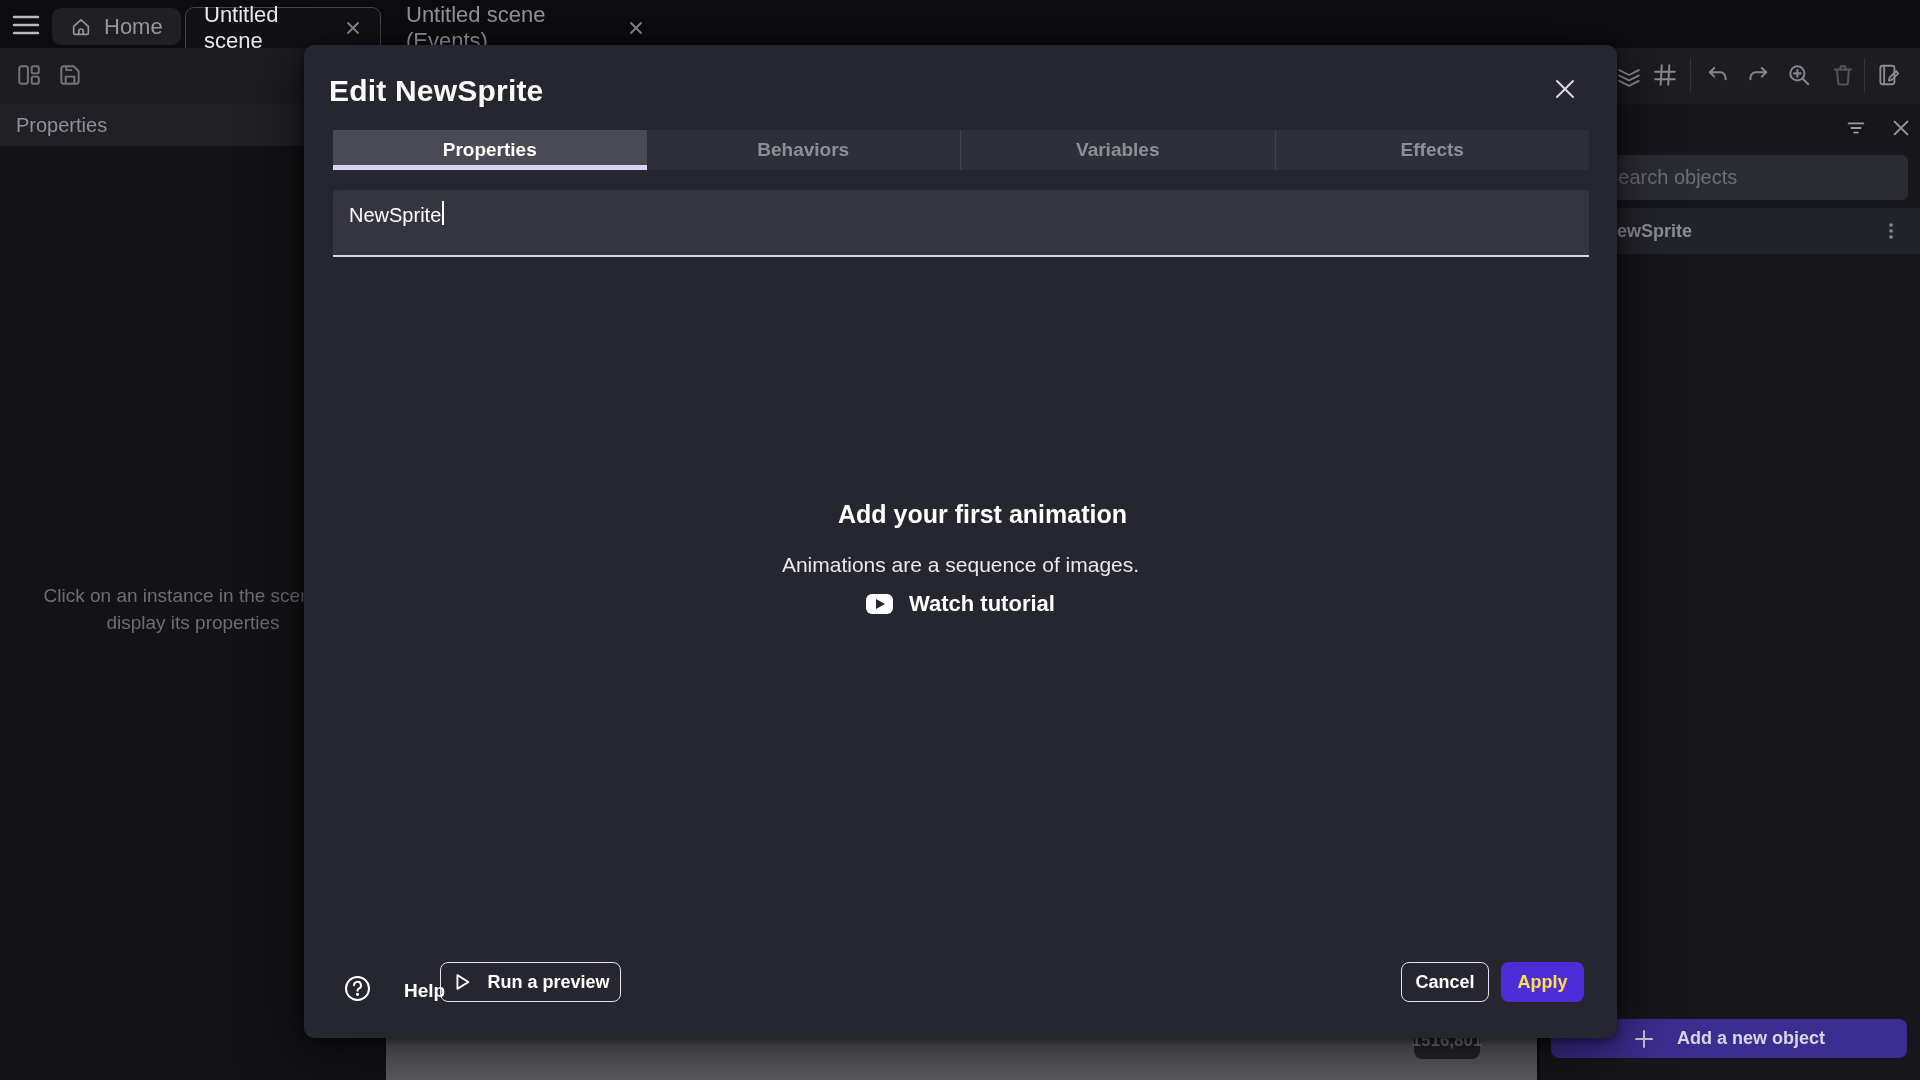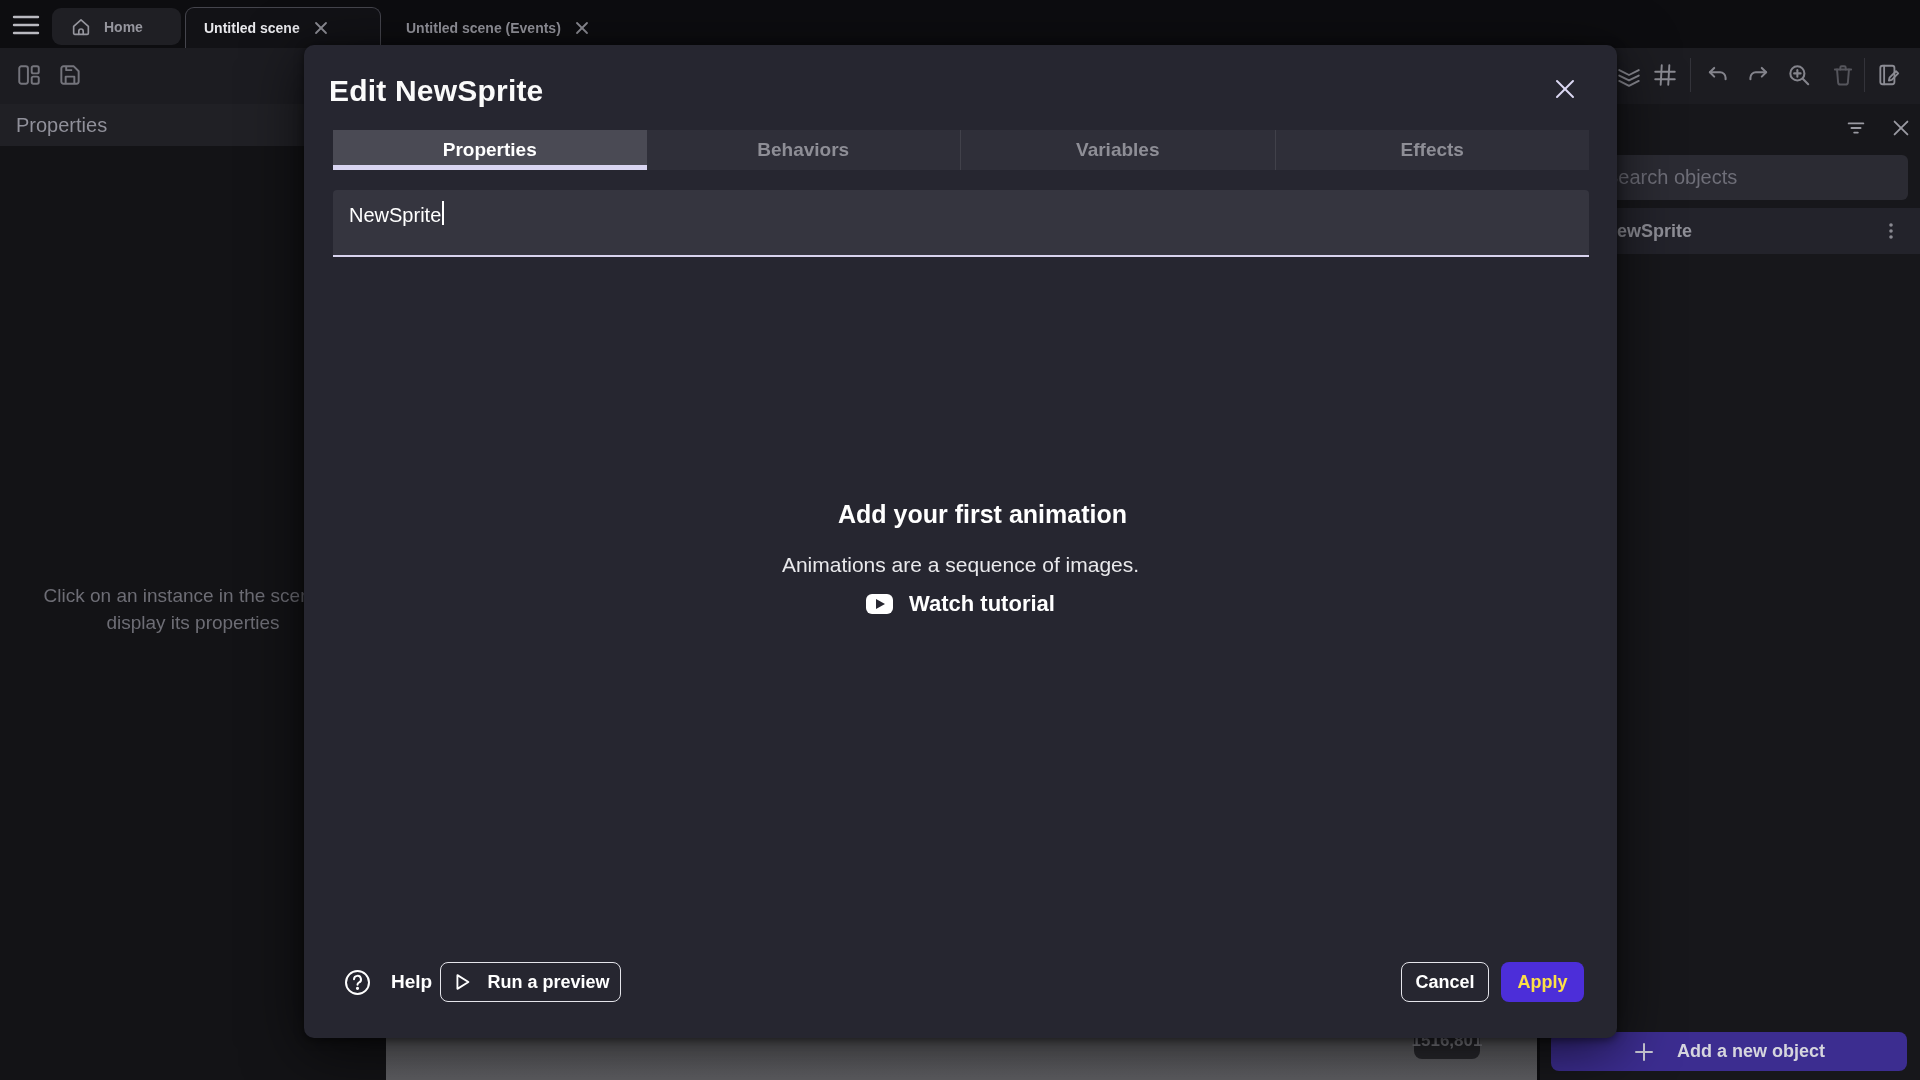--- a/index.html
+++ b/index.html
@@ -3,21 +3,21 @@
 <meta charset="utf-8">
 <style>
   * { margin:0; padding:0; box-sizing:border-box; }
   html,body { background:#000; }
   body { font-family:"Liberation Sans", sans-serif; }
   #app { position:relative; width:1920px; height:1080px; background:#0d0d10; overflow:hidden; }
 
   
   .tabbar { position:absolute; top:0; left:0; width:1920px; height:48px; background:#0d0d10; }
   .hamburger { position:absolute; left:12px; top:12px; width:28px; height:26px; color:#b9b9c0; cursor:pointer; }
-  .tab { position:absolute; top:7px; height:41px; display:flex; align-items:center; gap:12px; padding:0 18px; border-radius:9px 9px 0 0; color:#96969e; font-size:14px;font-weight:bold; }
+  .tab { position:absolute; top:7px; height:41px; display:flex; align-items:center; gap:12px; padding:0 18px; border-radius:9px 9px 0 0; color:#96969e; font-size:22px; }
   .tab-home { left:52px; width:129px; background:#1f1f24; border-radius:9px; height:37px; top:8px; }
   .tab-scene { left:185px; width:196px; background:#121216; border:1px solid #45454d; border-bottom:none; color:#e8e8ec; }
   .tab-events { left:388px; width:275px; }
   .tab-close { width:18px; height:18px; color:#8e8e96; cursor:pointer; flex:0 0 auto; }
   .tab-icon { width:22px; height:22px; color:#96969e; }
 
   
   .toolbar { position:absolute; top:48px; left:0; width:1920px; height:56px; background:#1c1c21; }
   .tbtn { position:absolute; top:14px; width:26px; height:26px; color:#74747c; cursor:pointer; }
   .tbtn svg { width:100%; height:100%; }
@@ -46,21 +46,21 @@
   .objects-header { position:relative; height:46px; }
   .oh-icon { position:absolute; top:13px; width:22px; height:22px; color:#9a9aa2; cursor:pointer; }
   .oh-filter { left:305px; }
   .oh-close { left:350px; }
   .search-box { position:absolute; top:51px; left:12px; width:356px; height:45px; background:#2b2b33; border-radius:6px; }
   .search-box input { width:100%; height:100%; background:transparent; border:none; outline:none; color:#c9c9d1; font-size:20px; padding:0 14px 0 53px; font-family:"Liberation Sans", sans-serif; }
   .search-box input::placeholder { color:#6e6e78; opacity:1; }
   .object-row { position:absolute; top:104px; left:0; width:380px; height:46px; background:#23232b; display:flex; align-items:center; cursor:pointer; }
   .object-row-name { margin-left:64px; color:#8f8f97; font-size:18px; font-weight:bold; }
   .object-row-dots { position:absolute; right:18px; top:12px; width:22px; height:22px; color:#8a8a92; cursor:pointer; }
-  .add-object-btn { position:absolute; left:11px; bottom:9px; width:356px; height:39px; background:#3c2d90; border:none; border-radius:8px; color:#d6d6de; font-size:18px; font-weight:bold; display:flex; align-items:center; justify-content:center; gap:22px; cursor:pointer; font-family:"Liberation Sans", sans-serif; }
+  .add-object-btn { position:absolute; left:11px; bottom:22px; width:356px; height:39px; background:#3c2d90; border:none; border-radius:8px; color:#d6d6de; font-size:18px; font-weight:bold; display:flex; align-items:center; justify-content:center; gap:22px; cursor:pointer; font-family:"Liberation Sans", sans-serif; }
   .add-object-btn svg { width:22px; height:22px; color:#c9c9d4; }
 
   
   .modal { position:absolute; left:304px; top:45px; width:1313px; height:993px; background:#262630; border-radius:10px; box-shadow:0 12px 60px rgba(0,0,0,.65), 0 2px 10px rgba(0,0,0,.5); }
   .modal-title { position:absolute; left:25px; top:29px; color:#fafafa; font-size:30px; font-weight:bold; letter-spacing:.2px; }
   .modal-close { position:absolute; right:39px; top:31px; width:26px; height:26px; color:#dcd8f4; cursor:pointer; }
   .modal-tabs { position:absolute; left:29px; top:85px; width:1256px; height:40px; display:flex; }
   .mtab { flex:1 1 0; background:#2f2f39; color:#8e8e96; font-size:19px; font-weight:bold; display:flex; align-items:center; justify-content:center; cursor:pointer; position:relative; border-left:1px solid #41414a; }
   .mtab:first-child { border-left:none; }
   .mtab.active { background:#4a4a54; color:#ffffff; border-left:none; }
@@ -76,21 +76,21 @@
   .empty-subtitle { color:#e9e9ec; font-size:21px; margin-top:24px; }
   .red-annotation { display:inline-block; margin-top:28px; border:7px solid #ee1010; padding:5px; border-radius:2px; }
   .add-anim-btn { width:212px; height:44px; background:#4c2ed9; border:none; border-radius:8px; color:#ffffff; font-size:18px; font-weight:bold; display:flex; align-items:center; justify-content:center; gap:13px; cursor:pointer; font-family:"Liberation Sans", sans-serif; }
   .add-anim-btn svg { width:24px; height:24px; }
   .watch-row { margin-top:14px; display:flex; align-items:center; justify-content:center; gap:16px; cursor:pointer; }
   .yt-icon { width:27px; height:20px; background:#ffffff; border-radius:6px; position:relative; }
   .yt-icon::after { content:""; position:absolute; left:10px; top:5px; border-left:9px solid #262630; border-top:5px solid transparent; border-bottom:5px solid transparent; }
   .watch-label { color:#ffffff; font-size:22px; font-weight:bold; }
 
   .modal-footer { position:absolute; left:0; bottom:36px; width:1313px; height:40px; }
-  .help-link { position:absolute; left:40px; top:0; height:40px; display:flex; align-items:center; gap:20px; cursor:pointer; }
+  .help-link { position:absolute; left:40px; top:0; height:40px; display:flex; align-items:flex-end; gap:33px; cursor:pointer; }
   .help-icon { width:27px; height:27px; color:#ffffff; }
   .help-label { color:#ffffff; font-size:19px; font-weight:bold; }
   .btn-outline { height:40px; background:transparent; border:1px solid #e4e4ea; border-radius:8px; color:#ffffff; font-size:18px; font-weight:bold; display:flex; align-items:center; justify-content:center; cursor:pointer; font-family:"Liberation Sans", sans-serif; }
   .run-preview-btn { position:absolute; left:136px; top:0; width:181px; gap:14px; }
   .run-preview-btn svg { width:22px; height:22px; color:#ffffff; }
   .cancel-btn { position:absolute; right:128px; top:0; width:88px; }
   .apply-btn { position:absolute; right:33px; top:0; width:83px; height:40px; background:#4c2ed9; border:none; border-radius:8px; color:#fde047; font-size:18px; font-weight:bold; cursor:pointer; font-family:"Liberation Sans", sans-serif; }
 
   svg { display:block; }
 </style>

